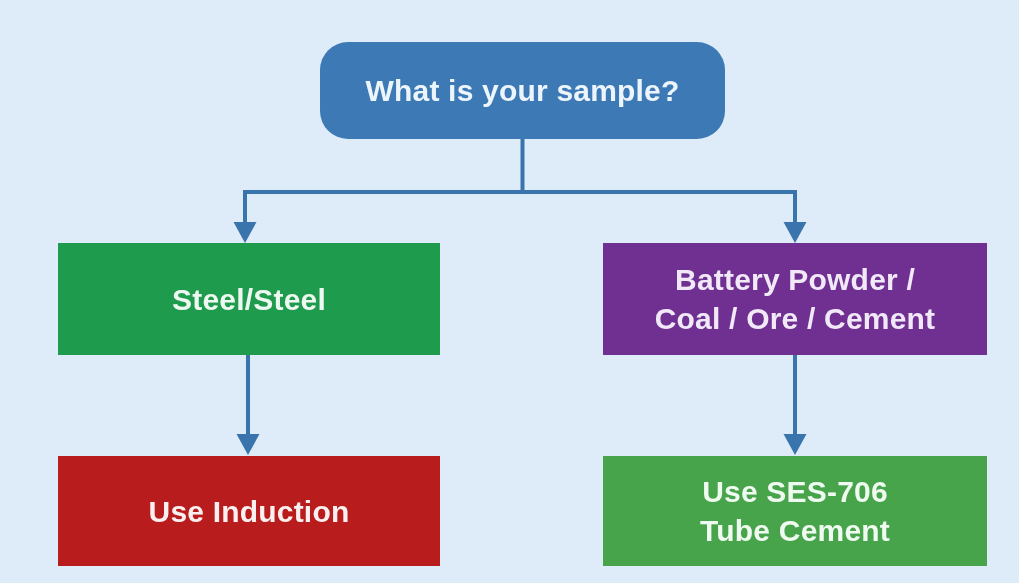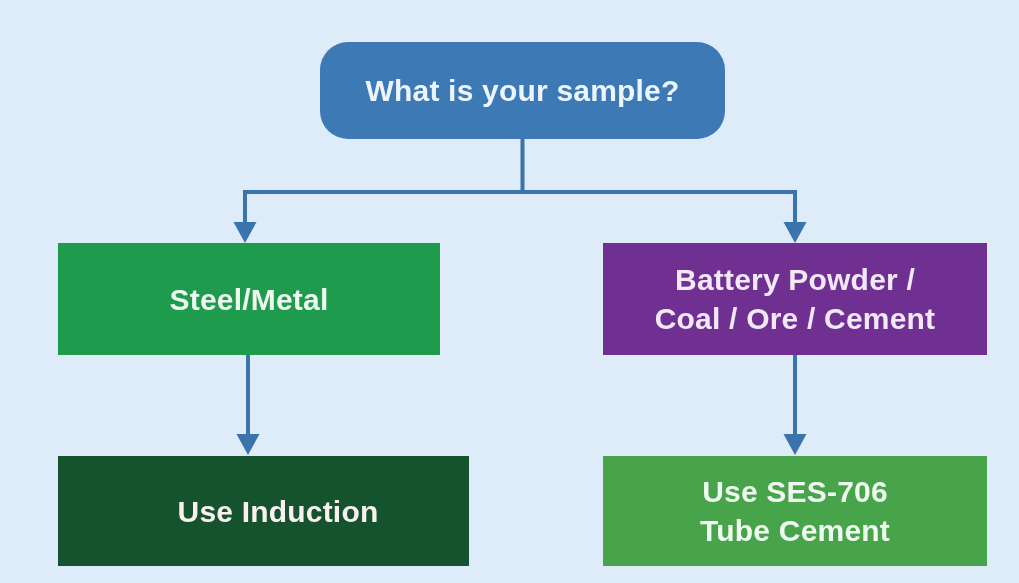--- a/index.html
+++ b/index.html
@@ -69,29 +69,29 @@
       <path d="M795 353 V436" fill="none" stroke="currentColor" stroke-width="4"></path>
       <polygon points="783.5,434 806.5,434 795,455" fill="currentColor"></polygon>
     </svg>
   </div>
 
   <div class="node node-question" style="background-color: rgb(61, 121, 180); color: rgb(237, 245, 252);">
     <span class="line">What is your sample?</span>
   </div>
 
   <div class="node node-steel" style="background-color: rgb(31, 155, 78); color: rgb(238, 248, 241);">
-    <span class="line">Steel/Metal</span>
+    <span class="line">Steel/Steel</span>
   </div>
 
   <div class="node node-battery" style="background-color: rgb(111, 48, 146); color: rgb(242, 233, 248);">
     <span class="line">Battery Powder /</span>
     <span class="line">Coal / Ore / Cement</span>
   </div>
 
-  <div class="node node-induction" style="background-color: #14532d; color: rgb(251, 240, 240); padding-left: 29px;">
+  <div class="node node-induction" style="background-color: #b91c1c; color: rgb(251, 240, 240);">
     <span class="line">Use Induction</span>
   </div>
 
   <div class="node node-ses" style="background-color: rgb(71, 164, 75); color: rgb(239, 250, 240);">
     <span class="line">Use SES-706</span>
     <span class="line">Tube Cement</span>
   </div>
 
 </div>
 

